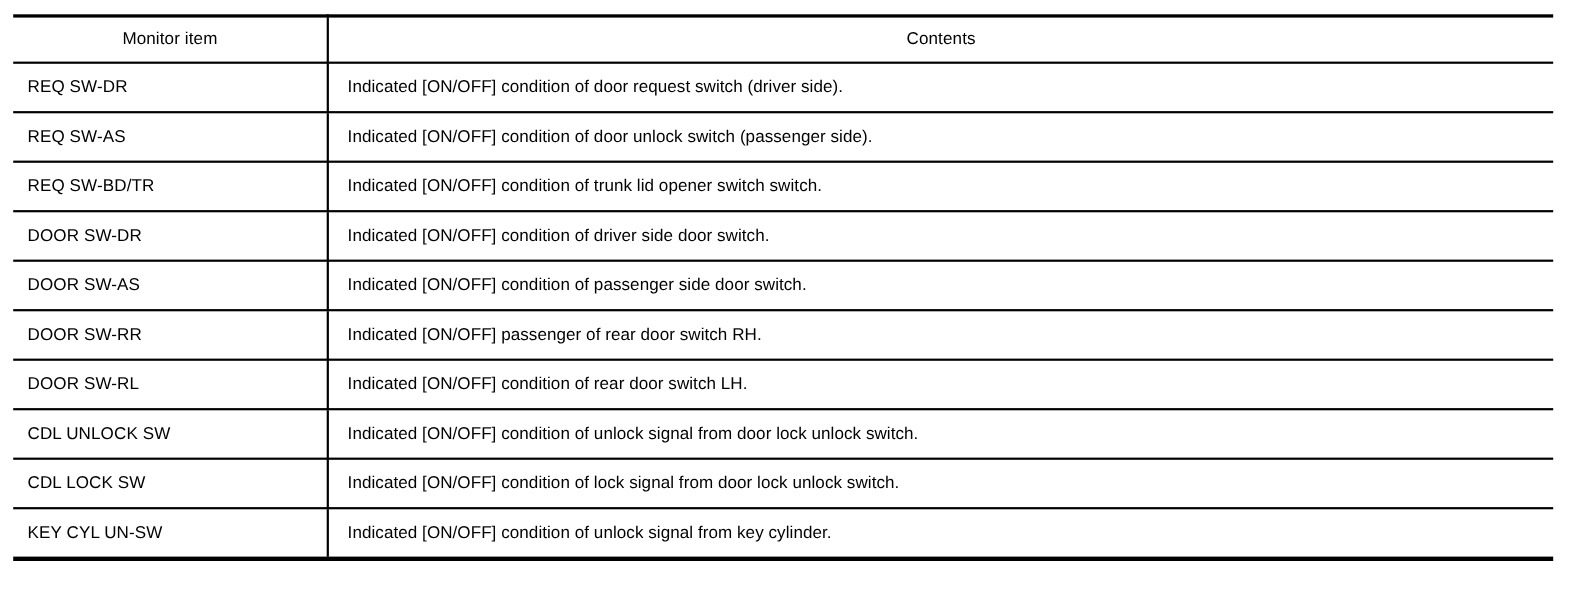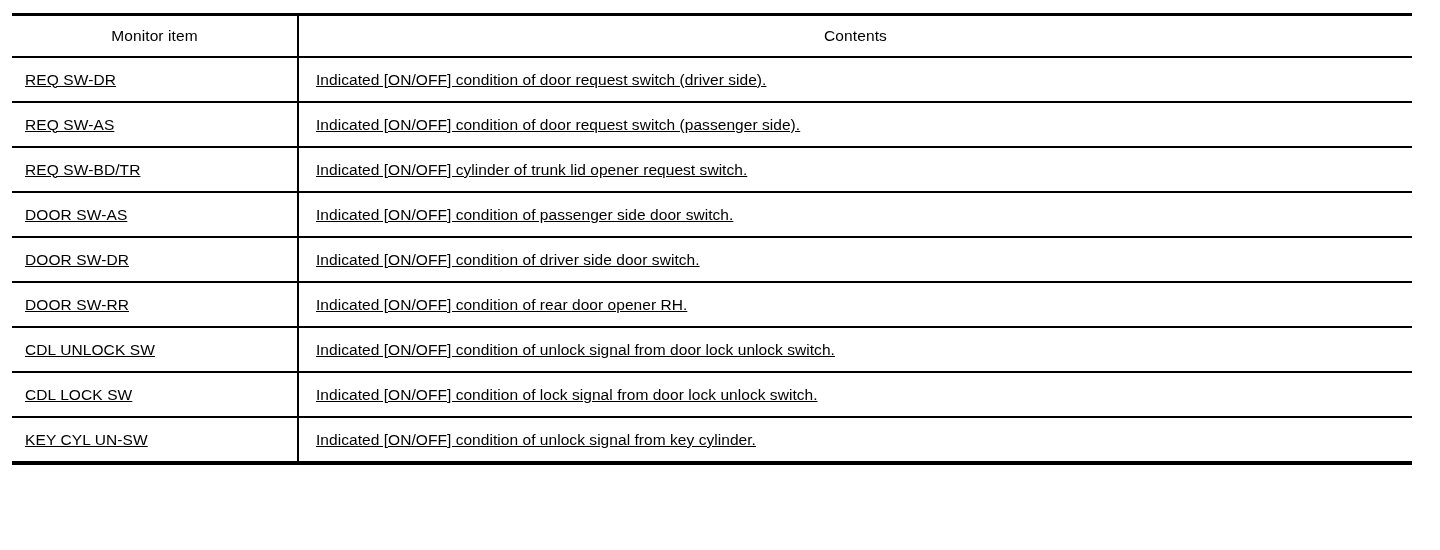--- a/index.html
+++ b/index.html
@@ -47,21 +47,20 @@
 
   col.col-item { width: 286px; }
   col.col-contents { width: 1114px; }
 
   table.monitor-table tr.header-row > th {
     border-bottom: 2px solid #000;
   }
 
   table.monitor-table tbody tr > td {
     border-bottom: 2px solid #000;
-    text-decoration: underline;
   }
   table.monitor-table tbody tr:last-child > td {
     border-bottom: none;
   }
 
   
   th.cell-item, td.cell-item {
     border-right: 2px solid #000;
     margin-top: 12px;
   }
@@ -117,37 +116,41 @@
           <th class="cell-contents">Contents</th>
         </tr>
       </thead>
       <tbody>
         <tr>
           <td class="cell-item">REQ SW-DR</td>
           <td class="cell-contents">Indicated [ON/OFF] condition of door request switch (driver side).</td>
         </tr>
         <tr>
           <td class="cell-item">REQ SW-AS</td>
-          <td class="cell-contents">Indicated [ON/OFF] condition of door request switch (passenger side).</td>
+          <td class="cell-contents">Indicated [ON/OFF] condition of door unlock switch (passenger side).</td>
         </tr>
         <tr>
           <td class="cell-item">REQ SW-BD/TR</td>
-          <td class="cell-contents">Indicated [ON/OFF] cylinder of trunk lid opener request switch.</td>
+          <td class="cell-contents">Indicated [ON/OFF] condition of trunk lid opener switch switch.</td>
+        </tr>
+        <tr>
+          <td class="cell-item">DOOR SW-DR</td>
+          <td class="cell-contents">Indicated [ON/OFF] condition of driver side door switch.</td>
         </tr>
         <tr>
           <td class="cell-item">DOOR SW-AS</td>
           <td class="cell-contents">Indicated [ON/OFF] condition of passenger side door switch.</td>
         </tr>
         <tr>
-          <td class="cell-item">DOOR SW-DR</td>
-          <td class="cell-contents">Indicated [ON/OFF] condition of driver side door switch.</td>
+          <td class="cell-item">DOOR SW-RR</td>
+          <td class="cell-contents">Indicated [ON/OFF] passenger of rear door switch RH.</td>
         </tr>
         <tr>
-          <td class="cell-item">DOOR SW-RR</td>
-          <td class="cell-contents">Indicated [ON/OFF] condition of rear door opener RH.</td>
+          <td class="cell-item">DOOR SW-RL</td>
+          <td class="cell-contents">Indicated [ON/OFF] condition of rear door switch LH.</td>
         </tr>
         <tr>
           <td class="cell-item">CDL UNLOCK SW</td>
           <td class="cell-contents">Indicated [ON/OFF] condition of unlock signal from door lock unlock switch.</td>
         </tr>
         <tr>
           <td class="cell-item">CDL LOCK SW</td>
           <td class="cell-contents">Indicated [ON/OFF] condition of lock signal from door lock unlock switch.</td>
         </tr>
         <tr>

